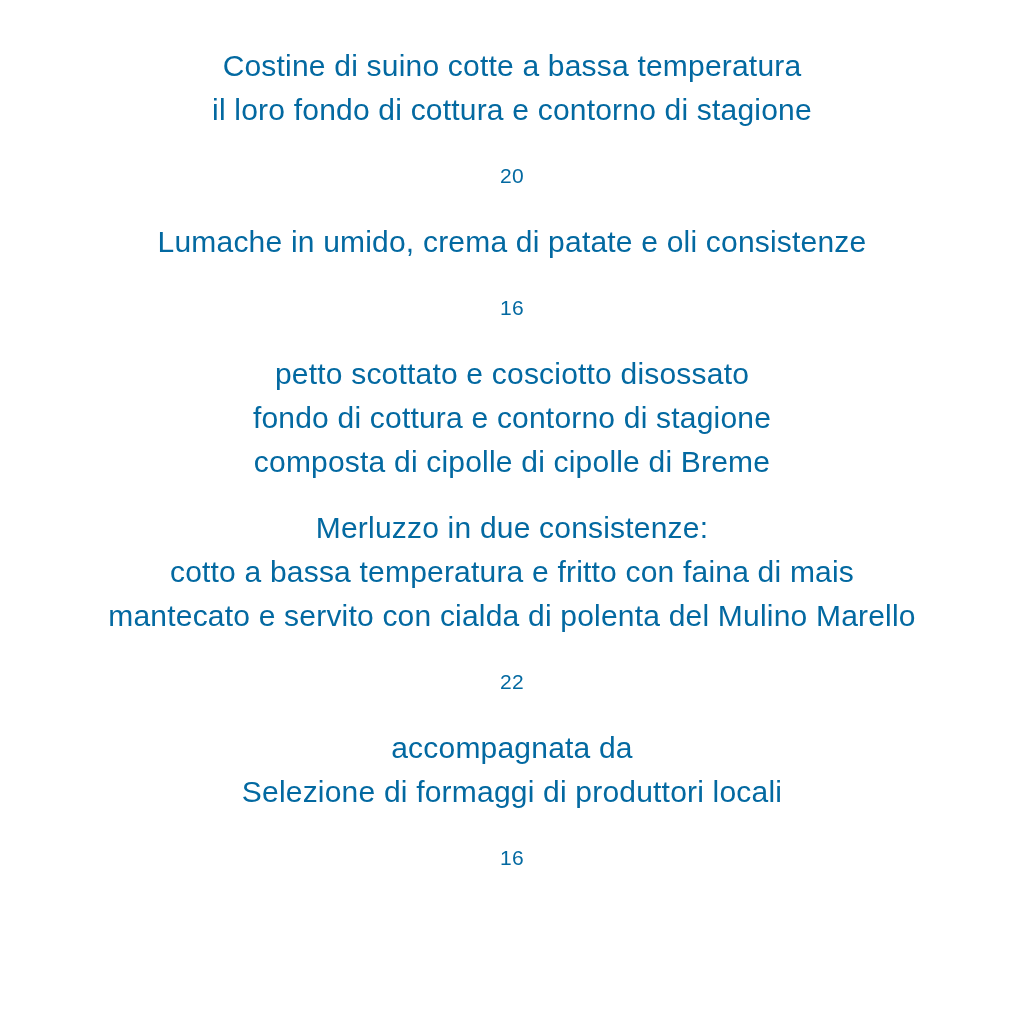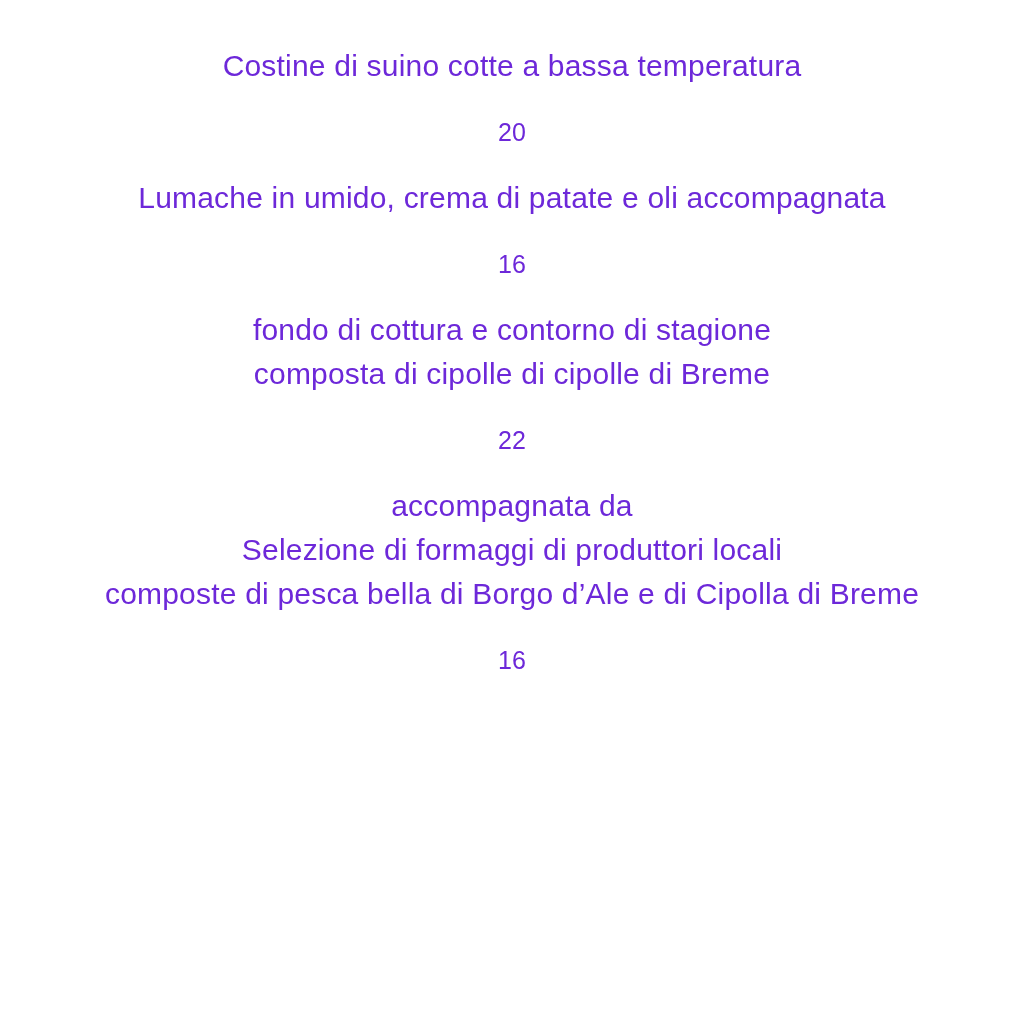--- a/index.html
+++ b/index.html
@@ -10,68 +10,74 @@
   .menu-page {
     width: 1024px;
     height: 1000px;
     margin: 0 auto;
     background: #ffffff;
     box-sizing: border-box;
     padding-top: 22px;
     overflow: hidden;
     font-family: "Liberation Sans", "DejaVu Sans", sans-serif;
     font-weight: 300;
-    color: #6d28d9;
+    color: #0369a1;
   }
   .dish, .price {
     margin: 22px 0;
     text-align: center;
     font-size: 30px;
     line-height: 44px;
     letter-spacing: 0.2px;
   }
   .dish .line {
     display: block;
   }
   .price {
-    font-size: 25px;
+    font-size: 21px;
   }
 </style>
 </head>
 <body>
 
 <main class="menu-page">
 
   <section class="menu-item">
     <p class="dish">
       <span class="line">Costine di suino cotte a bassa temperatura</span>
+      <span class="line">il loro fondo di cottura e contorno di stagione</span>
     </p>
     <p class="price">20</p>
   </section>
 
   <section class="menu-item">
     <p class="dish">
-      <span class="line">Lumache in umido, crema di patate e oli accompagnata</span>
+      <span class="line">Lumache in umido, crema di patate e oli consistenze</span>
     </p>
     <p class="price">16</p>
   </section>
 
   <section class="menu-item">
     <p class="dish">
+      <span class="line">petto scottato e cosciotto disossato</span>
       <span class="line">fondo di cottura e contorno di stagione</span>
       <span class="line">composta di cipolle di cipolle di Breme</span>
     </p>
   </section>
 
   <section class="menu-item">
+    <p class="dish">
+      <span class="line">Merluzzo in due consistenze:</span>
+      <span class="line">cotto a bassa temperatura e fritto con faina di mais</span>
+      <span class="line">mantecato e servito con cialda di polenta del Mulino Marello</span>
+    </p>
     <p class="price">22</p>
   </section>
 
   <section class="menu-item">
     <p class="dish">
       <span class="line">accompagnata da</span>
       <span class="line">Selezione di formaggi di produttori locali</span>
-      <span class="line">composte di pesca bella di Borgo d’Ale e di Cipolla di Breme</span>
     </p>
     <p class="price">16</p>
   </section>
 
 </main>
 
 </body></html>

